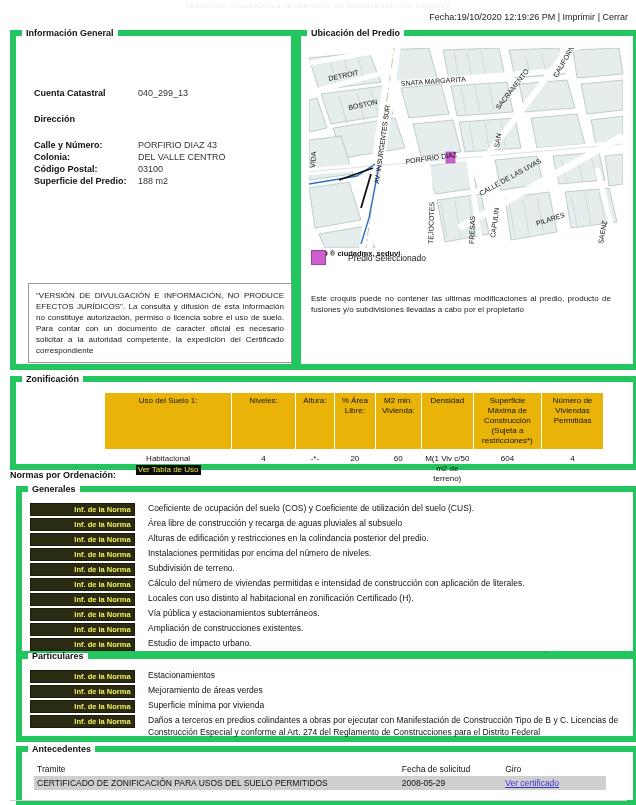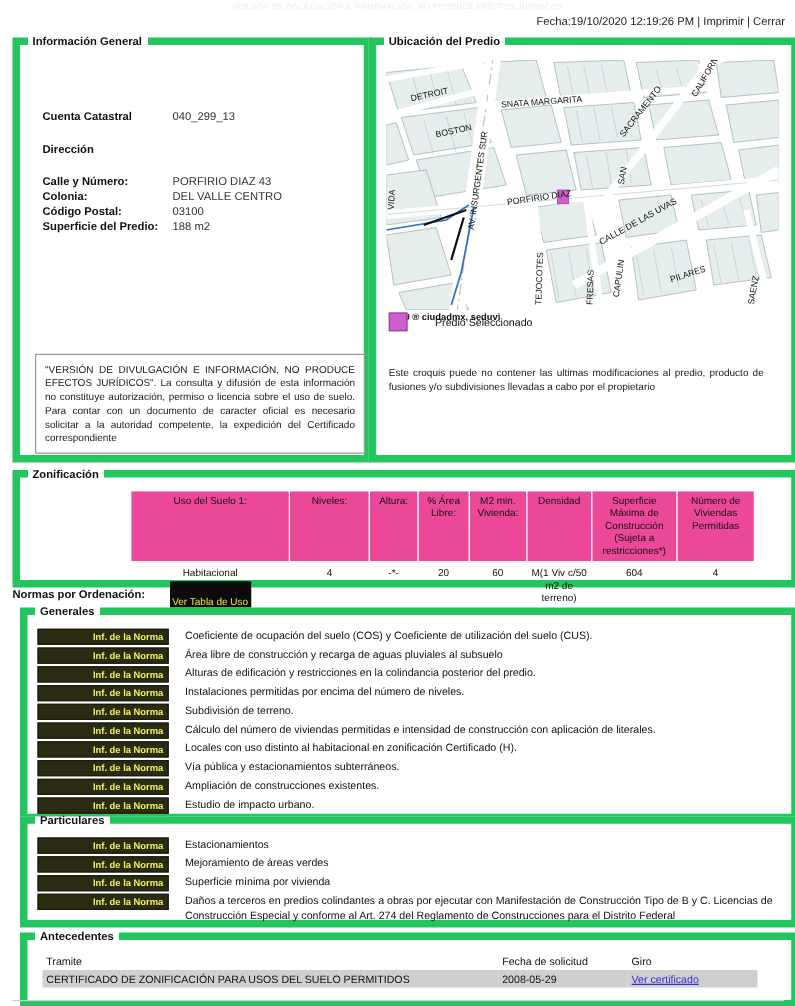--- a/index.html
+++ b/index.html
@@ -83,40 +83,40 @@
   .legend-label{font-size:8.5px;color:#111;}
   .croquis-note{
     position:absolute;left:10px;top:255px;width:300px;
     font-size:8px;line-height:11px;text-align:justify;color:#1a1a1a;
   }
 
   
   #zonificacion{left:10px;top:374px;width:617px;height:84px;}
   table.zt{border-collapse:collapse;position:absolute;left:88px;top:8px;width:500px;}
   table.zt th{
-    background:#ec4899;border:1px solid #fff;
+    background:#eab308;border:1px solid #fff;
     font-size:8px;font-weight:normal;color:#111;
     padding:3px 2px;vertical-align:top;text-align:center;line-height:10px;
     height:46px;
   }
   table.zt td{
     font-size:8px;color:#111;text-align:center;vertical-align:top;
     padding:4px 2px;line-height:10px;border:0;
   }
   th.c-uso{width:152px;}
   th.c-niv{width:70px;}
   th.c-alt{width:38px;}
   th.c-area{width:42px;}
   th.c-m2{width:44px;}
   th.c-den{width:52px;}
   th.c-sup{width:68px;}
   th.c-num{width:64px;}
   .vtu{
     display:inline-block;background:#0c0c0c;color:#e8e83c;
-    font-size:8px;padding:12px 2px;margin-top:1px;
+    font-size:8px;padding:0 2px;margin-top:1px;
     text-decoration:none;
   }
 
   
   .normas-title{
     position:absolute;left:10px;top:470px;font-size:9px;font-weight:bold;color:#111;
   }
   #generales{left:16px;top:484px;width:611px;height:161px;}
   #particulares{left:16px;top:651px;width:611px;height:79px;}
 

